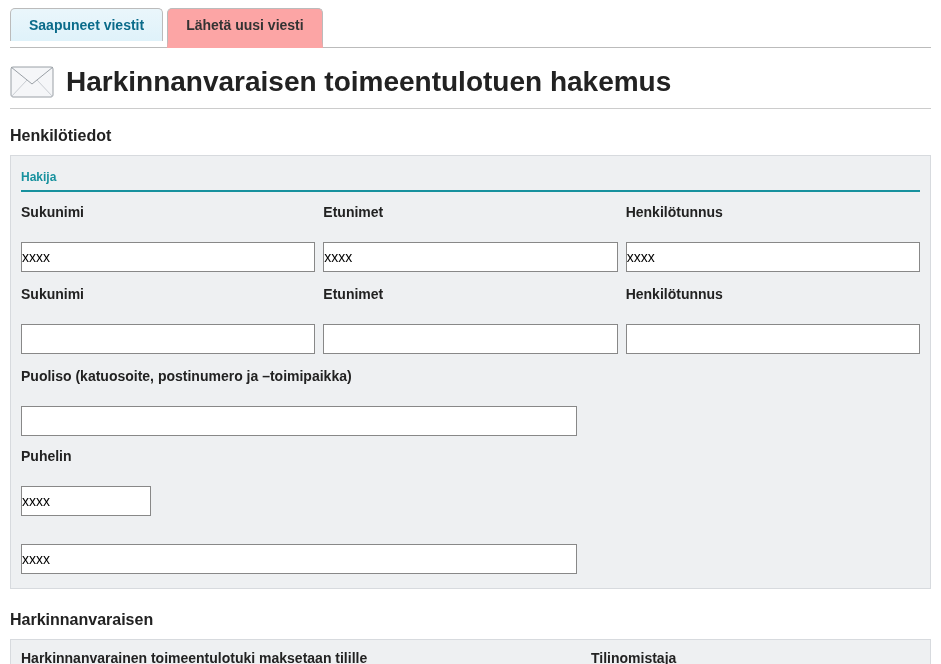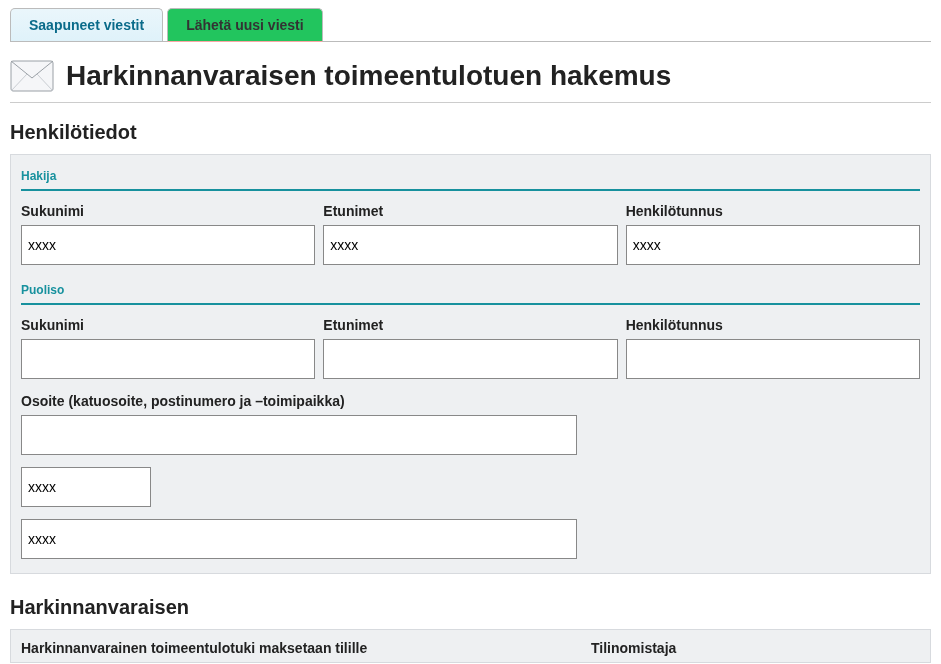--- a/index.html
+++ b/index.html
@@ -1,37 +1,37 @@
 <!DOCTYPE html>
 <html><head>
   <meta charset="utf-8">
   <style>
     * { box-sizing: border-box; margin: 0; padding: 0; }
     body { font-family: Arial, Helvetica, sans-serif; font-size: 14px; color: #222; background: #fff; padding: 8px 10px; }
     
     .tabs { display: flex; align-items: flex-start; border-bottom: 1px solid #bbb; }
     .tab { padding: 8px 18px; border: 1px solid #bbb; border-bottom: none; border-top-left-radius: 5px; border-top-right-radius: 5px; margin-right: 4px; cursor: pointer; position: relative; }
     .tab.inactive { background: linear-gradient(#eaf6fb, #dff2fa); color: #0a6b8a; font-weight: bold; }
-    .tab.active { background: #22c55e; color: #333; font-weight: bold; margin-bottom: -1px; border-bottom: 1px solid #fca5a5; }
+    .tab.active { background: #fca5a5; color: #333; font-weight: bold; margin-bottom: -1px; border-bottom: 7px solid #fca5a5; }
     
     .page-title-row { display: flex; gap: 12px; padding: 18px 0 10px 0; border-bottom: 1px solid #ccc; margin-bottom: 18px; }
     .envelope { width: 44px; height: 32px; }
     .page-title { font-size: 28px; font-weight: bold; color: #222; }
     
-    .section-heading { font-size: 20px; font-weight: bold; margin-bottom: 10px; color: #222; margin-top: 12px; }
+    .section-heading { font-size: 16px; font-weight: bold; margin-bottom: 10px; color: #222; margin-top: 12px; }
     
     .panel { background: #eef0f2; border: 1px solid #d7dade; padding: 10px 10px 14px 10px; margin-bottom: 22px; }
     
     .group-title { color: #17919e; font-weight: bold; font-size: 12px; padding: 4px 0 6px 0; border-bottom: 2px solid #17919e; margin-bottom: 12px; }
     
     .row3 { display: flex; gap: 8px; margin-bottom: 14px; }
     .col { flex: 1; }
     
     .field-label { font-weight: bold; font-size: 14px; margin-bottom: 6px; display: block; }
-    input[type=text] { width: 100%; height: 40px; border: 1px solid #888; background: #fff; padding: 2px 6px; font-size: 14px; }
+    input[type=text] { width: 100%; height: 30px; border: 1px solid #888; background: #fff; padding: 2px 0; font-size: 14px; margin-top: 16px; }
     
     .addr-row input { width: 556px; max-width: 100%; }
     .phone-row input { width: 130px; }
     .email-row input { width: 556px; max-width: 100%; }
     .spaced { margin-bottom: 12px; }
     
     .row2 { display: flex; gap: 30px; }
     .row2 .colA { flex: 0 0 540px; }
     .row2 .colB { flex: 1; }
   </style>
@@ -68,43 +68,43 @@
     <div class="col">
       <label class="field-label">Etunimet</label>
       <input type="text" value="xxxx" style="">
     </div>
     <div class="col">
       <label class="field-label">Henkilötunnus</label>
       <input type="text" value="xxxx" style="">
     </div>
   </div>
 
-  <div class="group-title">Puoliso</div>
   <div class="row3">
     <div class="col">
       <label class="field-label">Sukunimi</label>
       <input type="text" value="" style="">
     </div>
     <div class="col">
       <label class="field-label">Etunimet</label>
       <input type="text" value="" style="">
     </div>
     <div class="col">
       <label class="field-label">Henkilötunnus</label>
       <input type="text" value="" style="">
     </div>
   </div>
 
 
   <div class="spaced addr-row">
-    <label class="field-label">Osoite (katuosoite, postinumero ja –toimipaikka)</label>
+    <label class="field-label">Puoliso (katuosoite, postinumero ja –toimipaikka)</label>
     <input type="text" value="" style="">
   </div>
 
   <div class="spaced phone-row">
+    <label class="field-label">Puhelin</label>
     <input type="text" value="xxxx" style="">
   </div>
 
   <div class="email-row">
     <input type="text" value="xxxx" style="">
   </div>
 
 </div>
 
 <h2 class="section-heading">Harkinnanvaraisen</h2>

